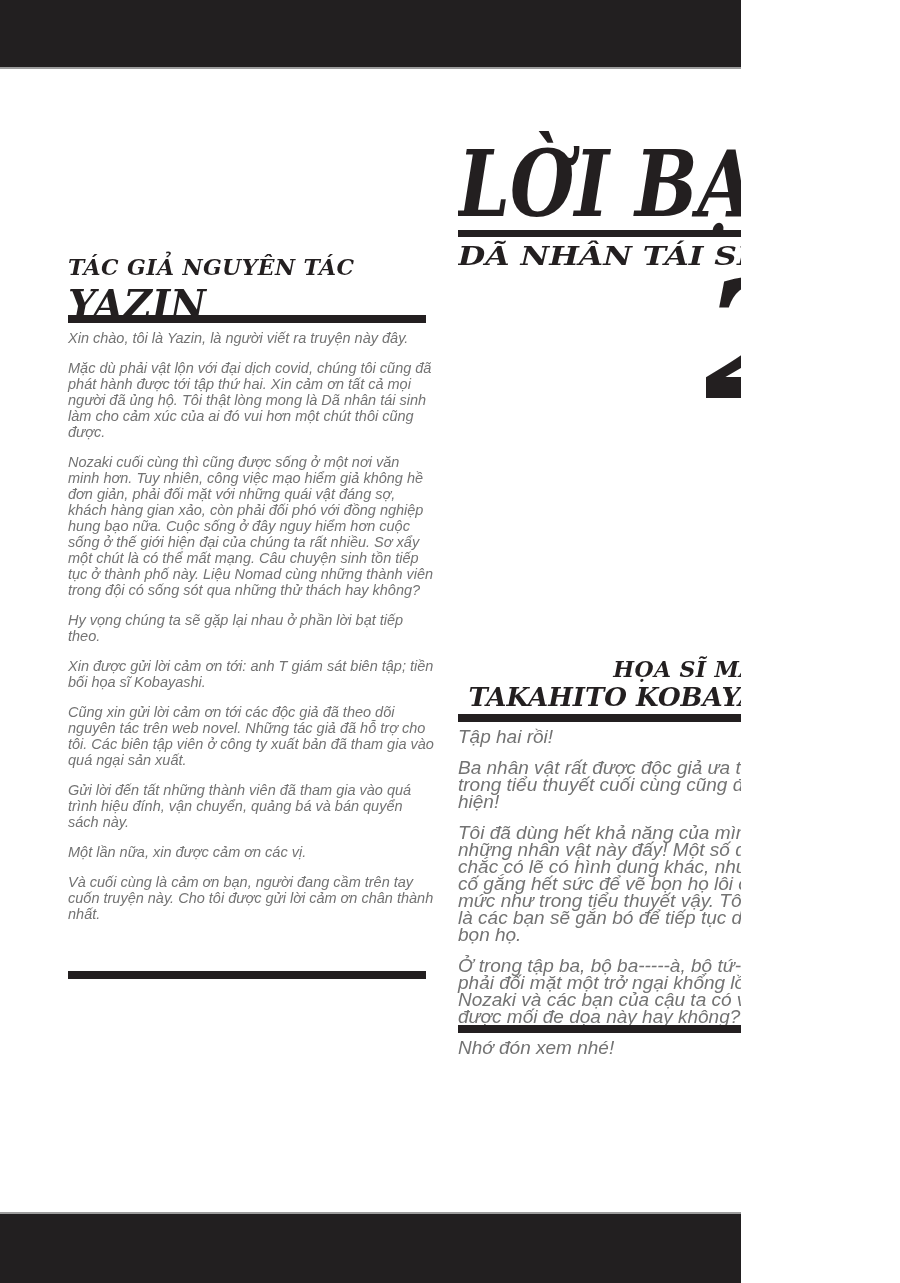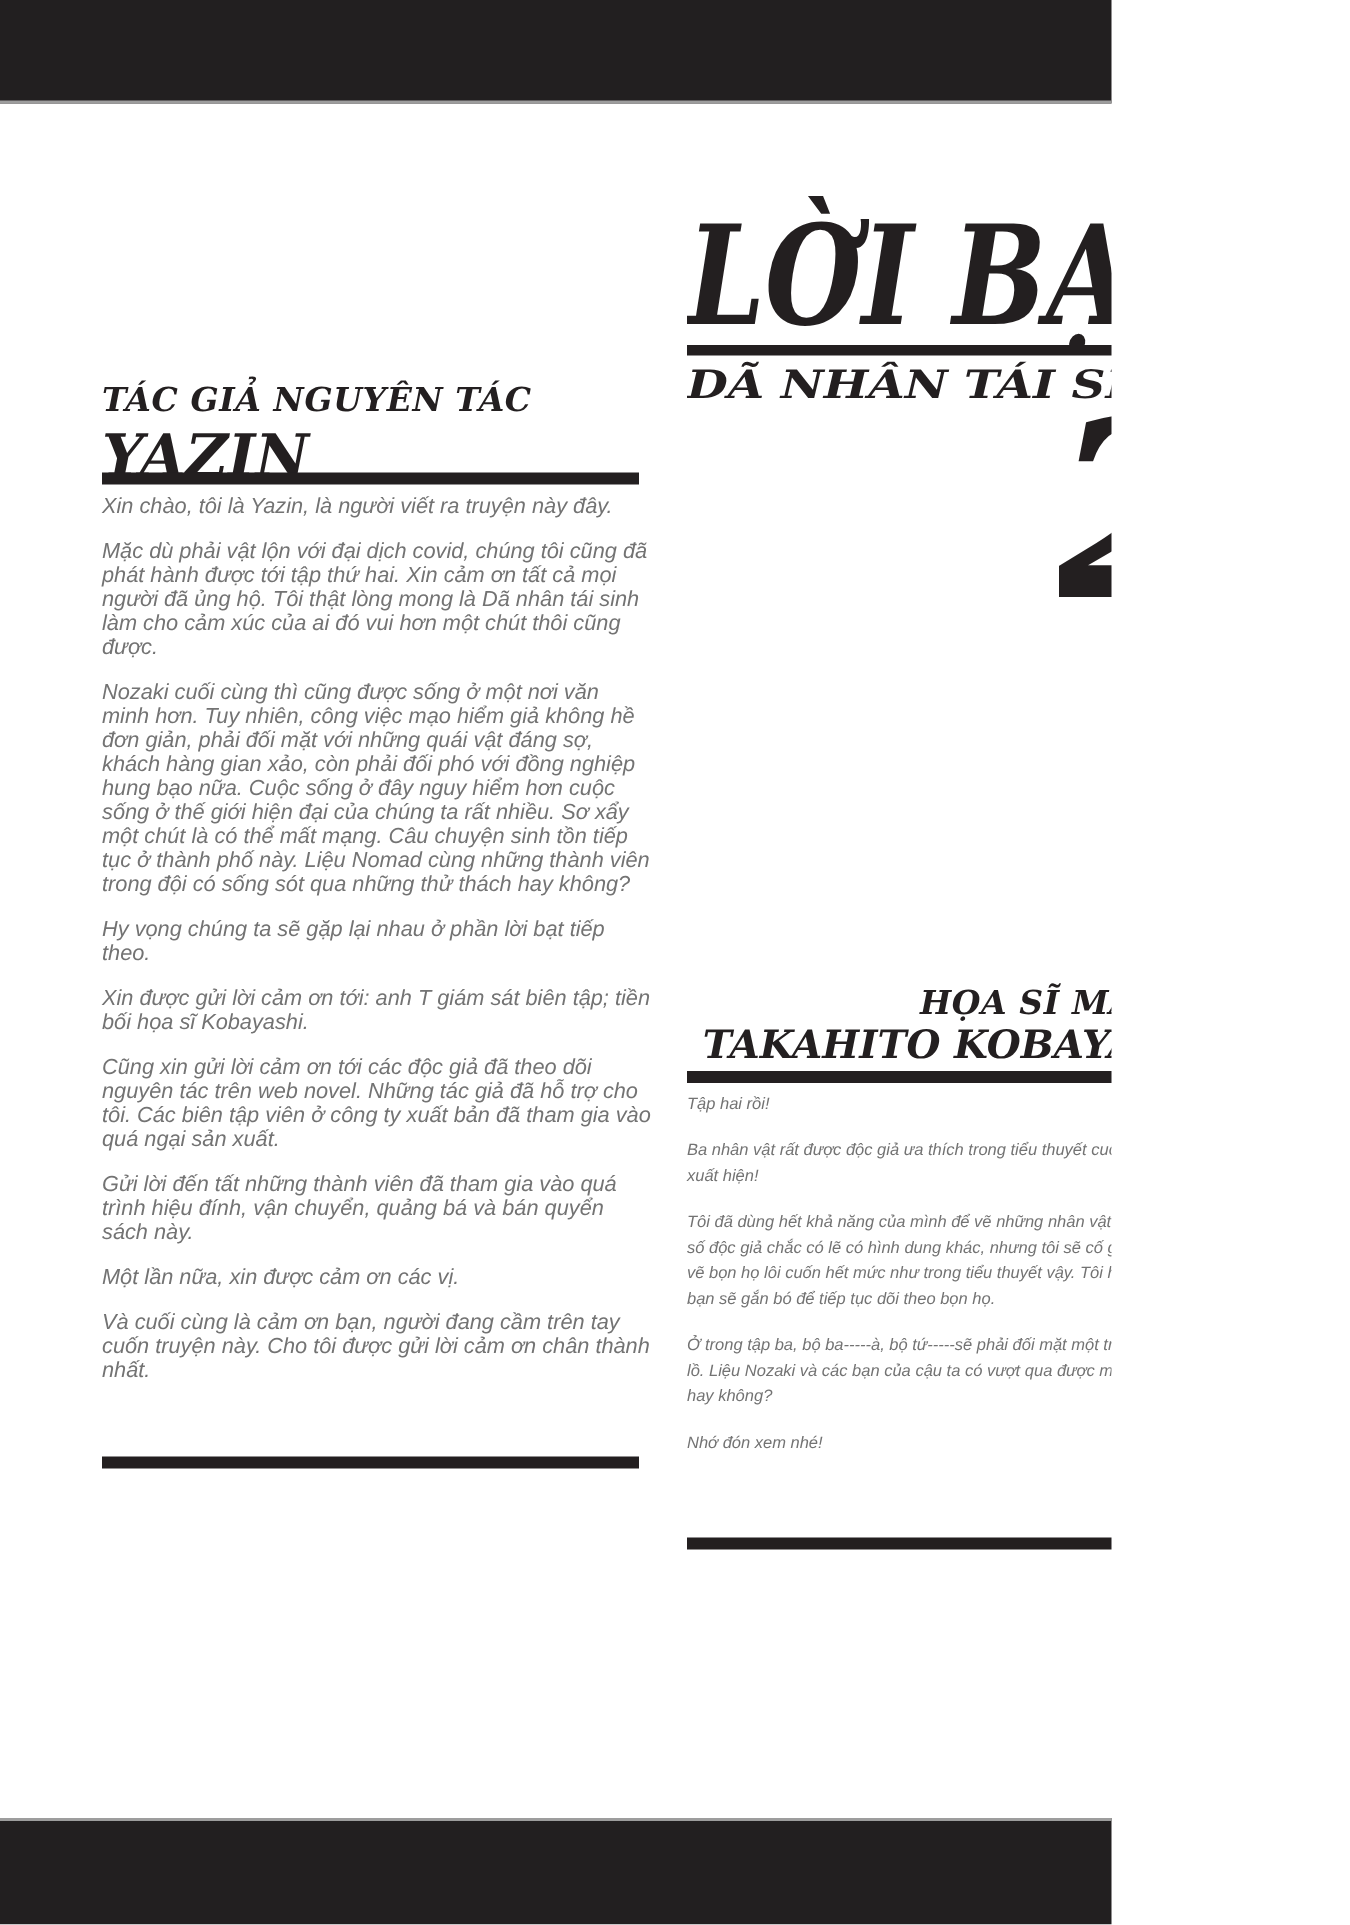--- a/index.html
+++ b/index.html
@@ -26,21 +26,21 @@
 
   .rule{position:absolute;background:#231f20;height:8px;}
   .rule.author-top{left:68px;top:315px;width:358px;}
   .rule.author-bottom{left:68px;top:971px;width:358px;}
   .rule.artist-top{left:458px;top:714px;width:356px;}
   .rule.artist-bottom{left:458px;top:1025px;width:356px;}
 
   .col{position:absolute;color:#737373;}
   .col p{margin:0 0 14px 0;}
   .col.author{left:68px;top:330px;width:366px;font-size:14.5px;line-height:16px;}
-  .col.artist{left:458px;top:728px;width:362px;font-size:11px;line-height:17px;}
+  .col.artist{left:458px;top:728px;width:362px;font-size:19px;line-height:17px;}
 </style>
 </head>
 <body>
 
 <div class="page">
 
   <div class="bar top"></div>
 
   <svg class="title-svg" width="356" height="104">
     <text x="0" y="88" font-family="DejaVu Serif, Liberation Serif, serif" font-weight="bold" font-size="92" fill="#231f20" textLength="352" lengthAdjust="spacingAndGlyphs">LỜI BẠT</text>

